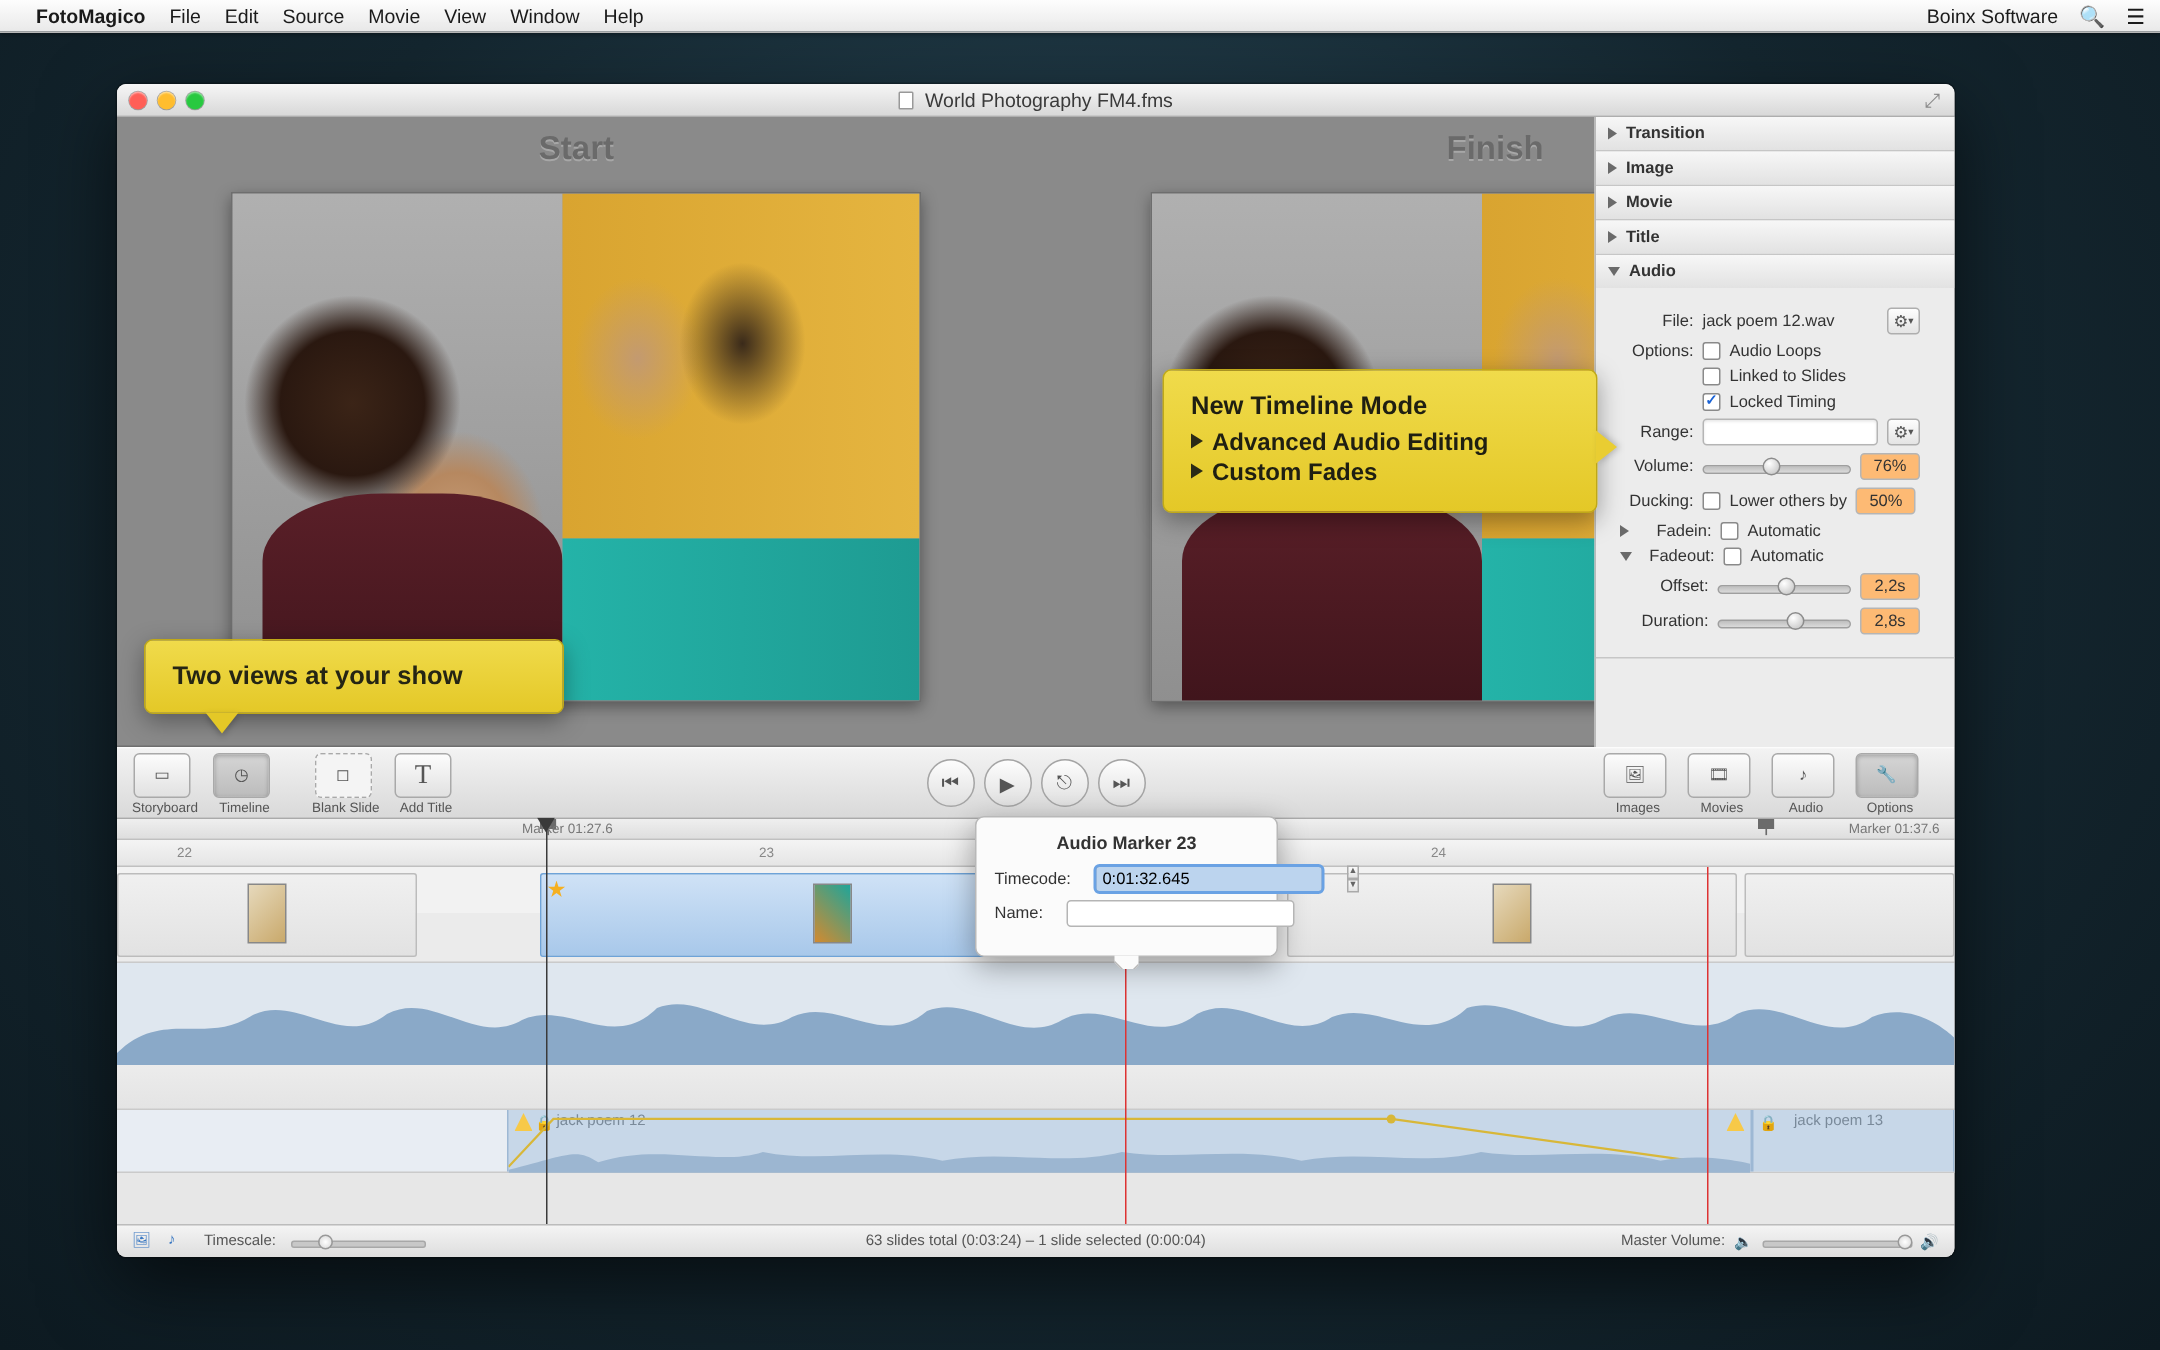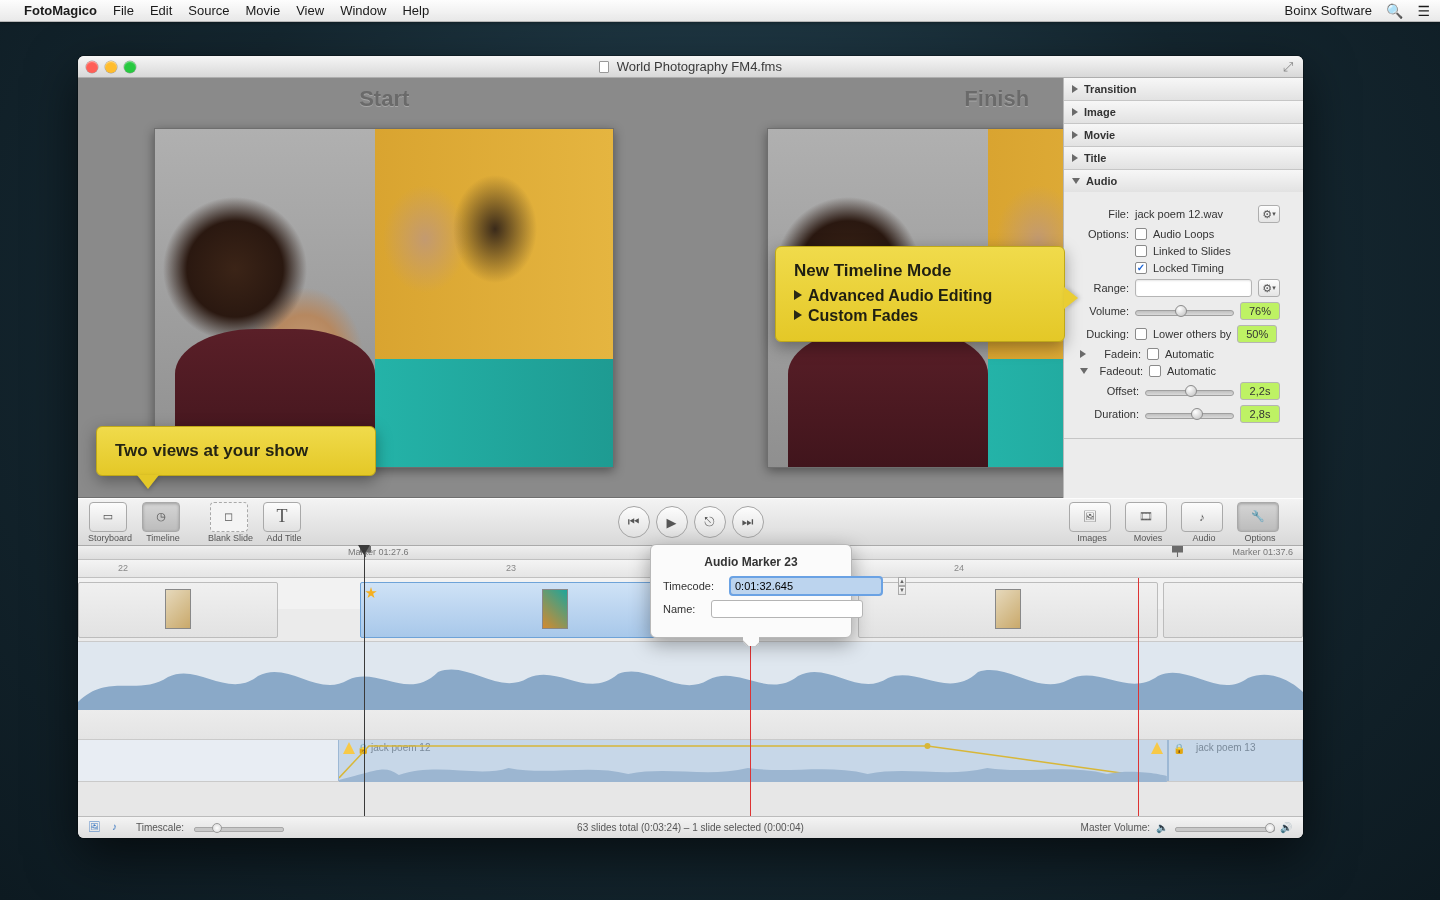--- a/index.html
+++ b/index.html
@@ -97,21 +97,21 @@
   .lab{width:55px; text-align:right; color:#333;}
   .field{flex:1; height:18px; background:#fff; border:1px solid #b5b5b5; border-radius:3px;
          box-shadow:inset 0 1px 2px rgba(0,0,0,.1); padding:0 4px; font-size:11px;}
   .gearbtn{width:22px; height:18px; background:linear-gradient(#fdfdfd,#e4e4e4); border:1px solid #aeaeae; border-radius:3px; display:flex;align-items:center;justify-content:center;font-size:11px;color:#555;}
   .chk{width:12px;height:12px;border:1px solid #8a8a8a;border-radius:2px;background:#fff;display:inline-block;flex:none;}
   .chk.on{background:#fff;}
   .chk.on::after{content:"✓";color:#1a63d6;font-size:10px;display:block;line-height:10px;text-align:center;font-weight:bold;}
   .slider{flex:1;height:14px;position:relative;}
   .slider::before{content:"";position:absolute;left:0;right:0;top:6px;height:4px;border-radius:3px;background:linear-gradient(#bfbfbf,#dadada);border:1px solid #9f9f9f;}
   .knob{position:absolute;top:1px;width:12px;height:12px;border-radius:50%;background:radial-gradient(circle at 35% 30%,#fff,#d8d8d8 60%,#bfbfbf);border:1px solid #8c8c8c;}
-  .valbox{width:40px;height:18px;background:#bef264;border:1px solid #b5b5b5;border-radius:3px;text-align:center;font-size:11px;line-height:16px;}
+  .valbox{width:40px;height:18px;background:#fdba74;border:1px solid #b5b5b5;border-radius:3px;text-align:center;font-size:11px;line-height:16px;}
   .subrow{margin-left:10px;}
   
   .midbar{
     position:absolute; top:442px; left:0; right:0; height:48px;
     background:linear-gradient(#f3f3f3,#d9d9d9);
     border-top:1px solid #fcfcfc; border-bottom:1px solid #aaa;
     display:flex; align-items:center; padding:0 10px;
   }
   .tbbtn{
     width:38px; height:30px; border:1px solid #a9a9a9; border-radius:4px;

